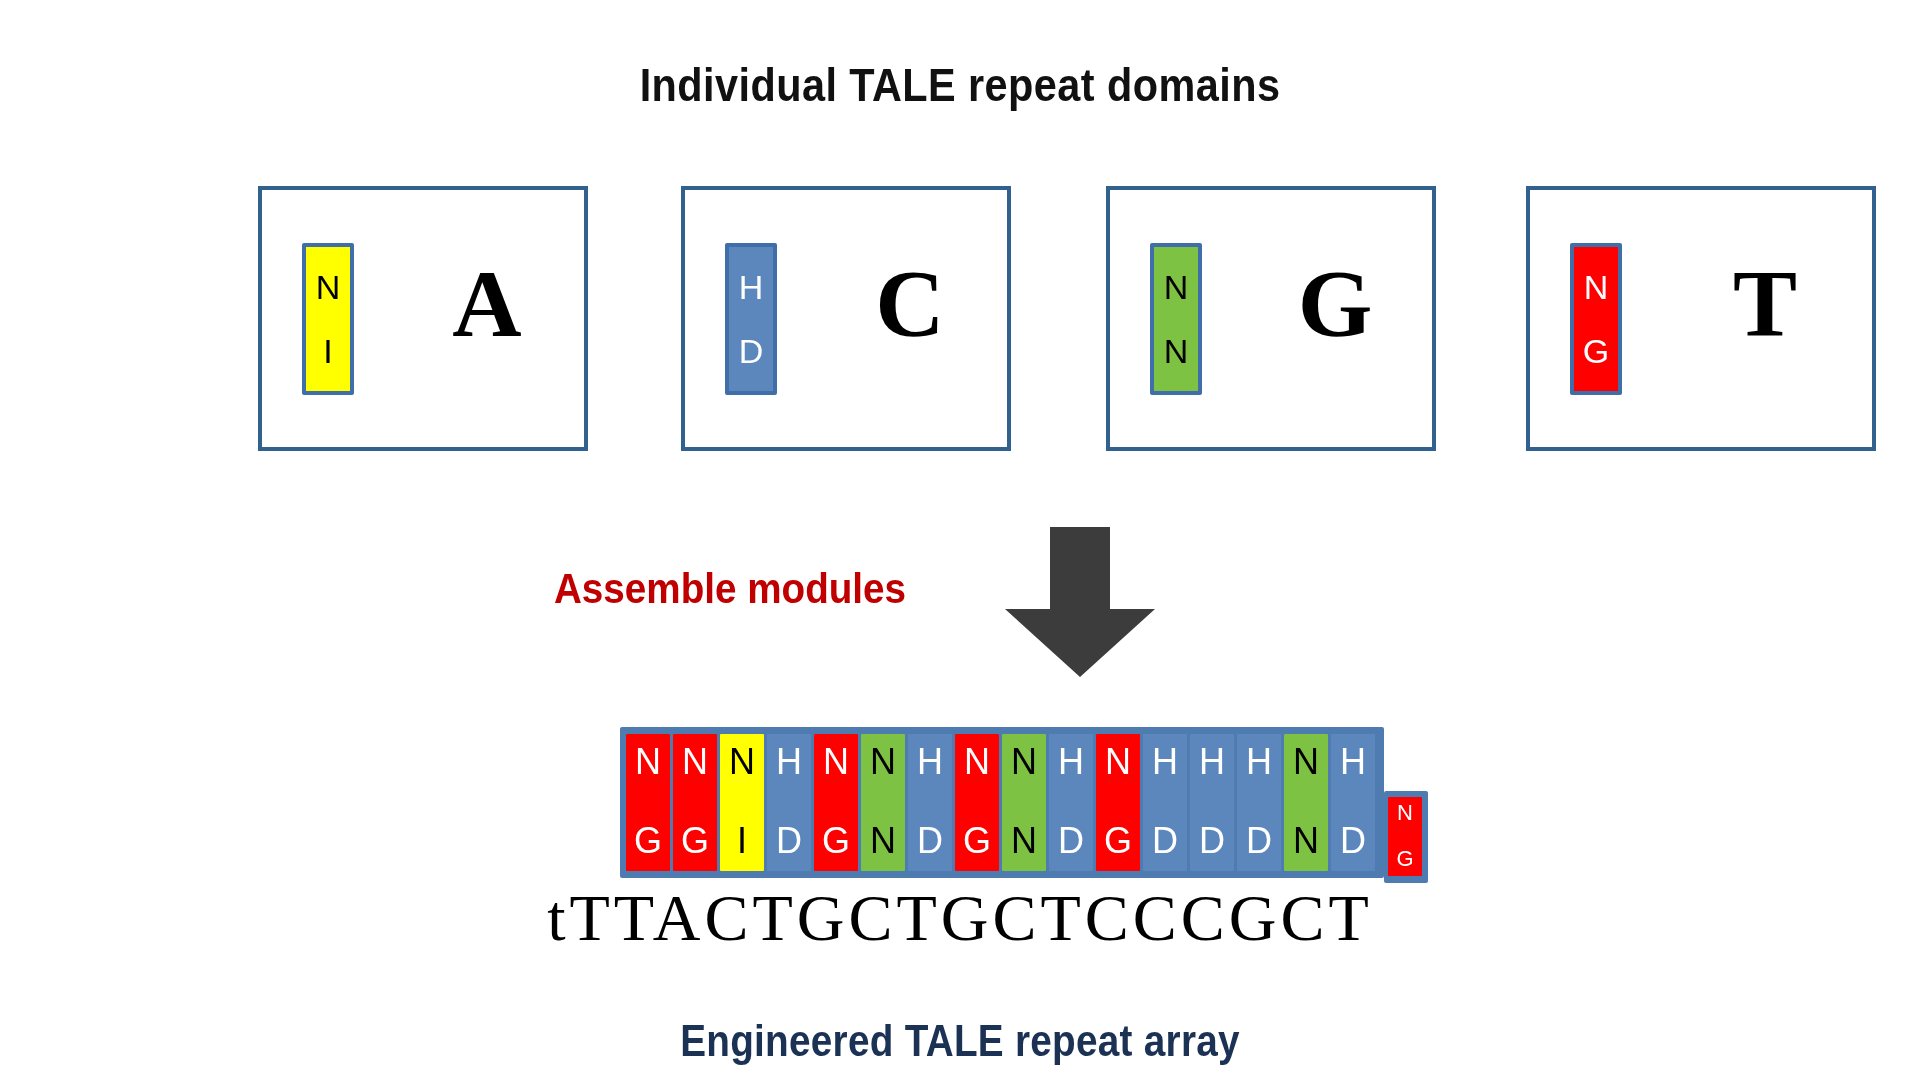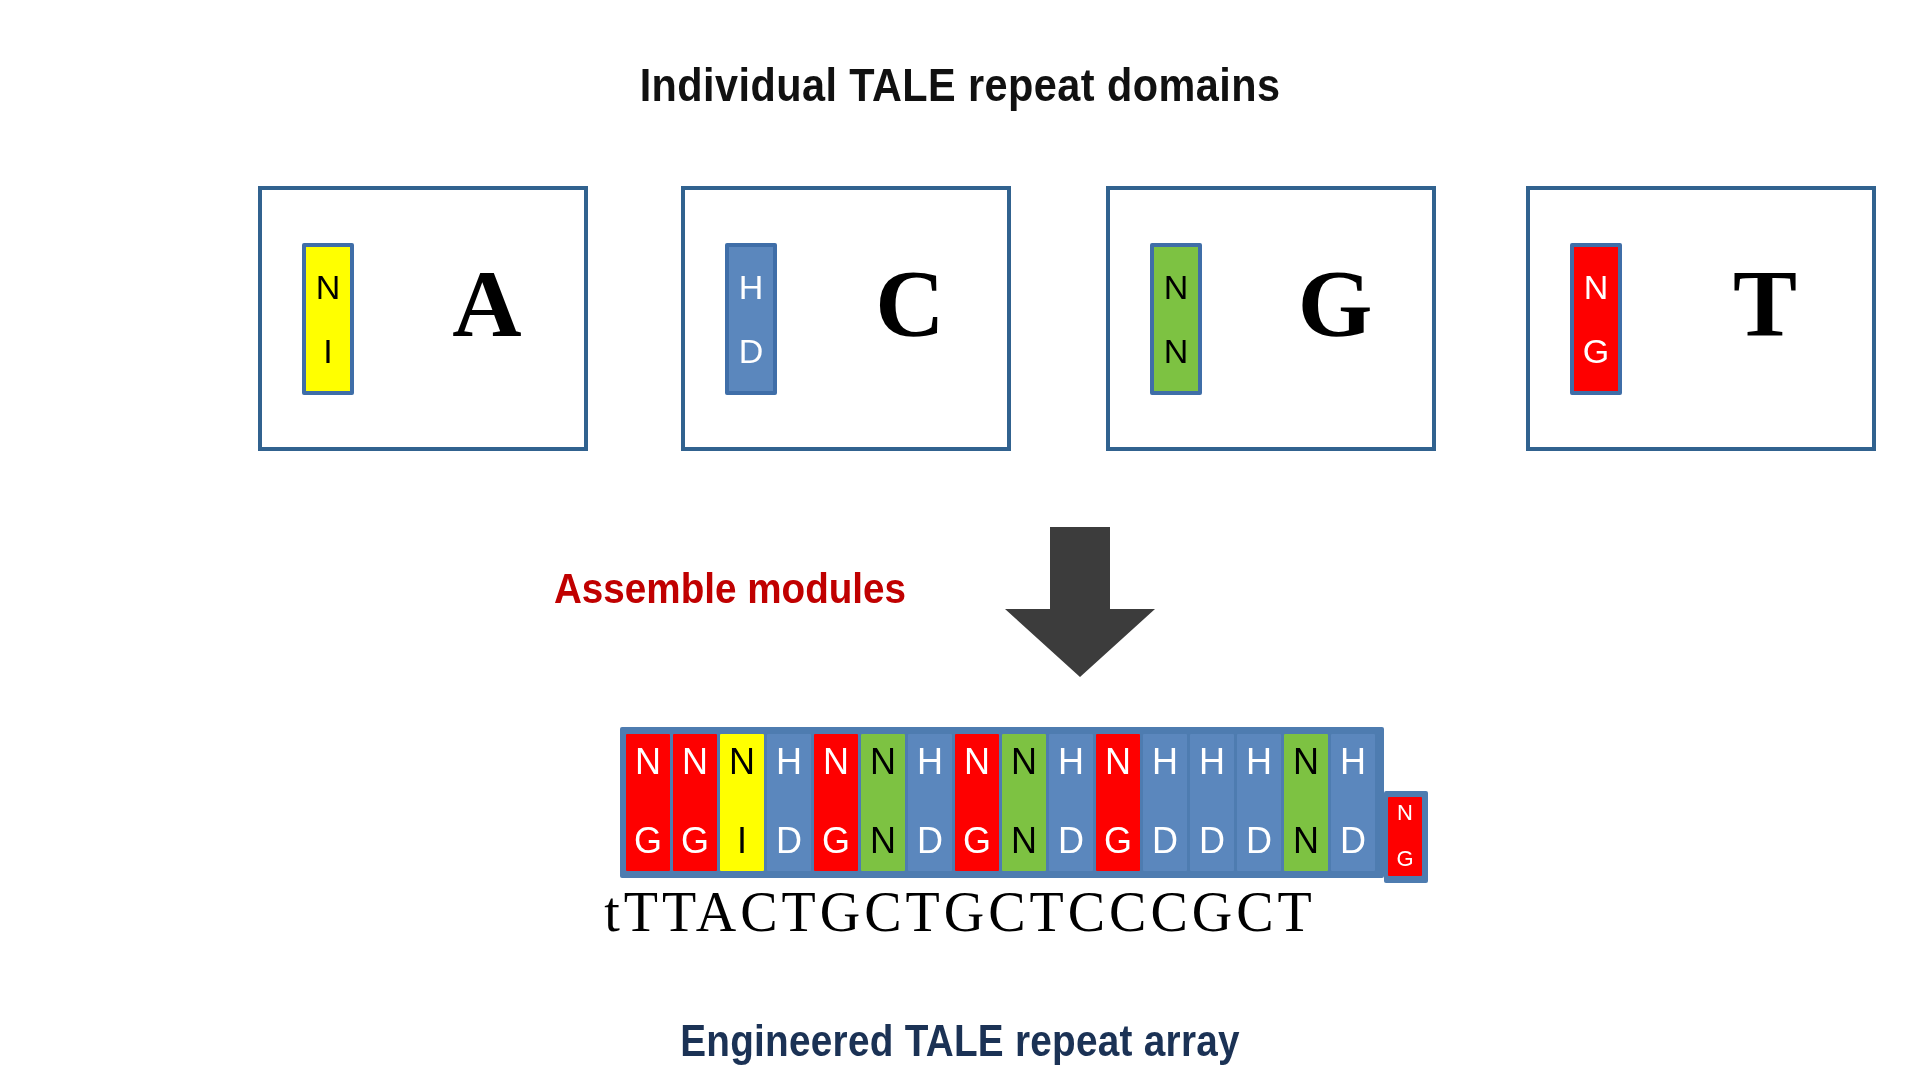--- a/index.html
+++ b/index.html
@@ -190,21 +190,21 @@
   .c-green  span { color: #000000; }
 
   
   #dna-sequence {
     position: absolute;
     top: 880px;
     left: 0;
     width: 1920px;
     text-align: center;
     font-family: "Liberation Serif", serif;
-    font-size: 56px;
+    font-size: 66px;
     letter-spacing: 4px;
     color: #000000;
     white-space: pre;
   }
 </style>
 </head>
 <body>
 
 <div id="top-title">Individual TALE repeat domains</div>
 

